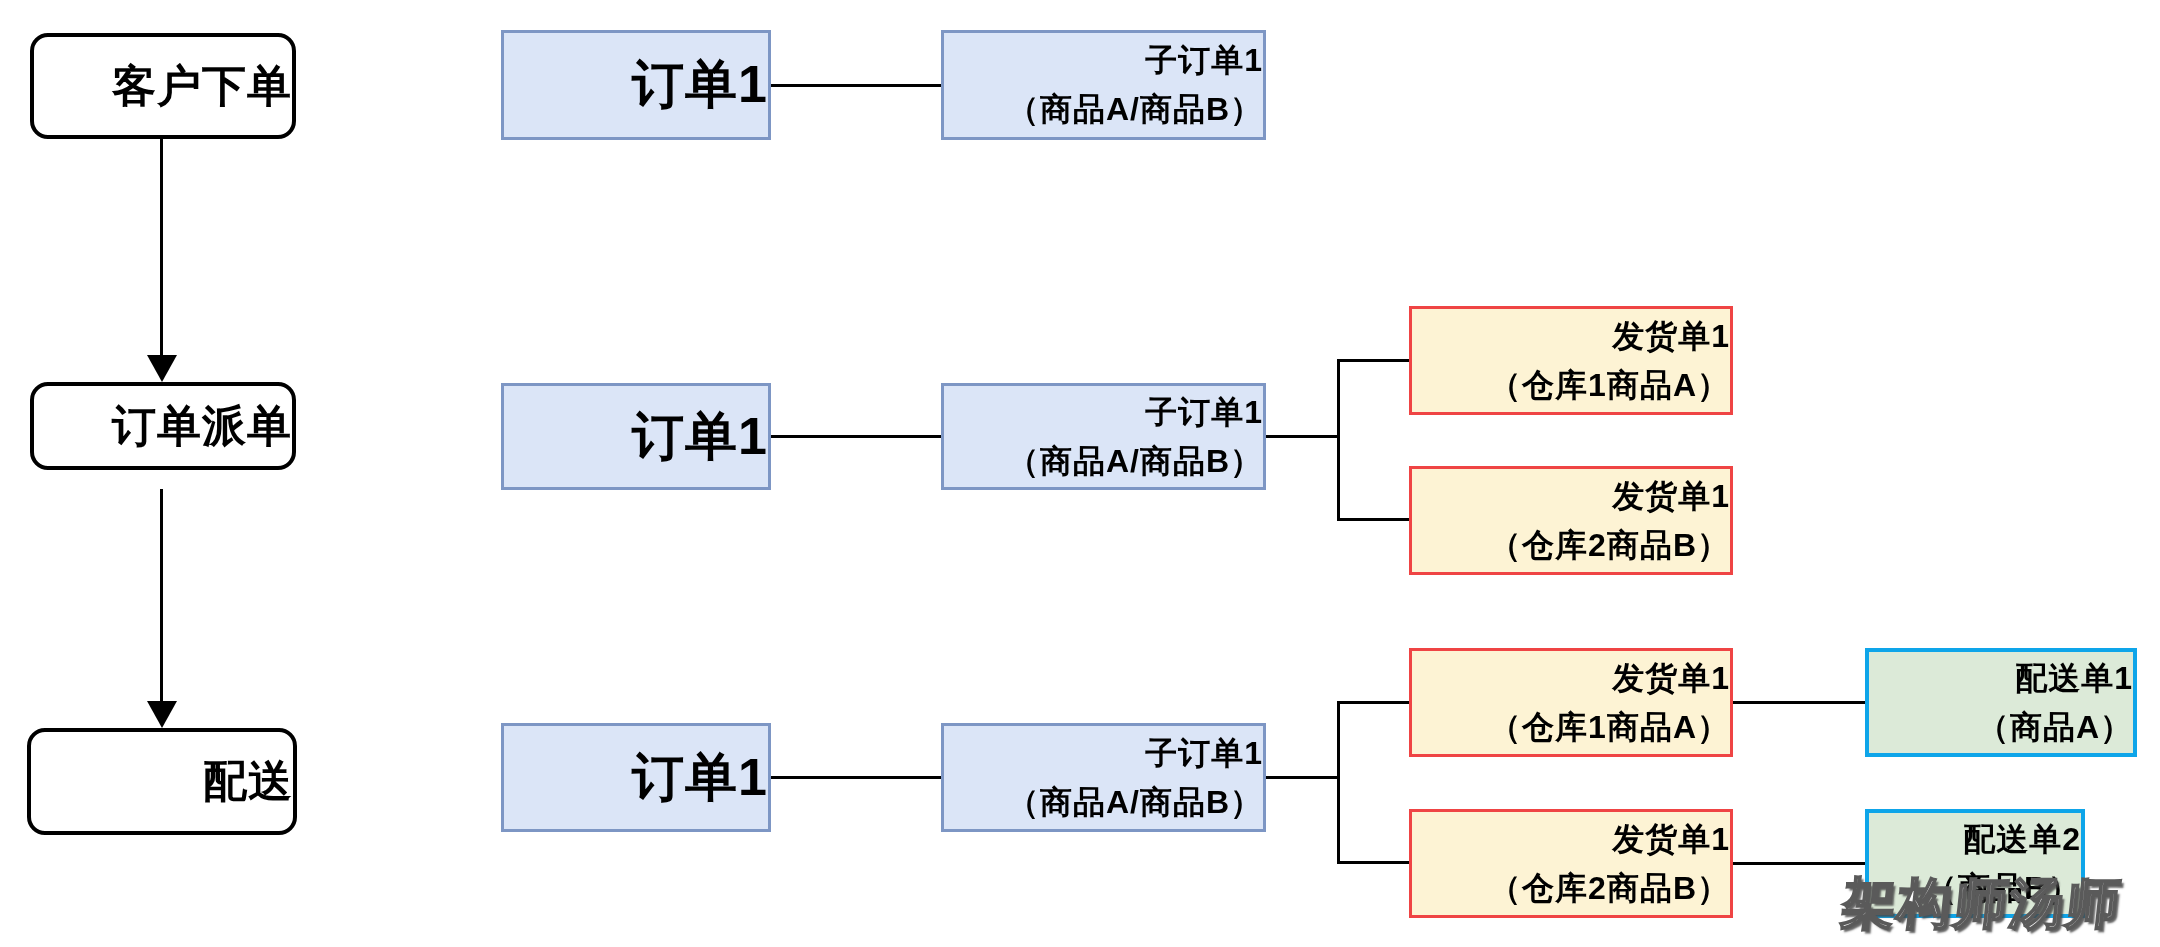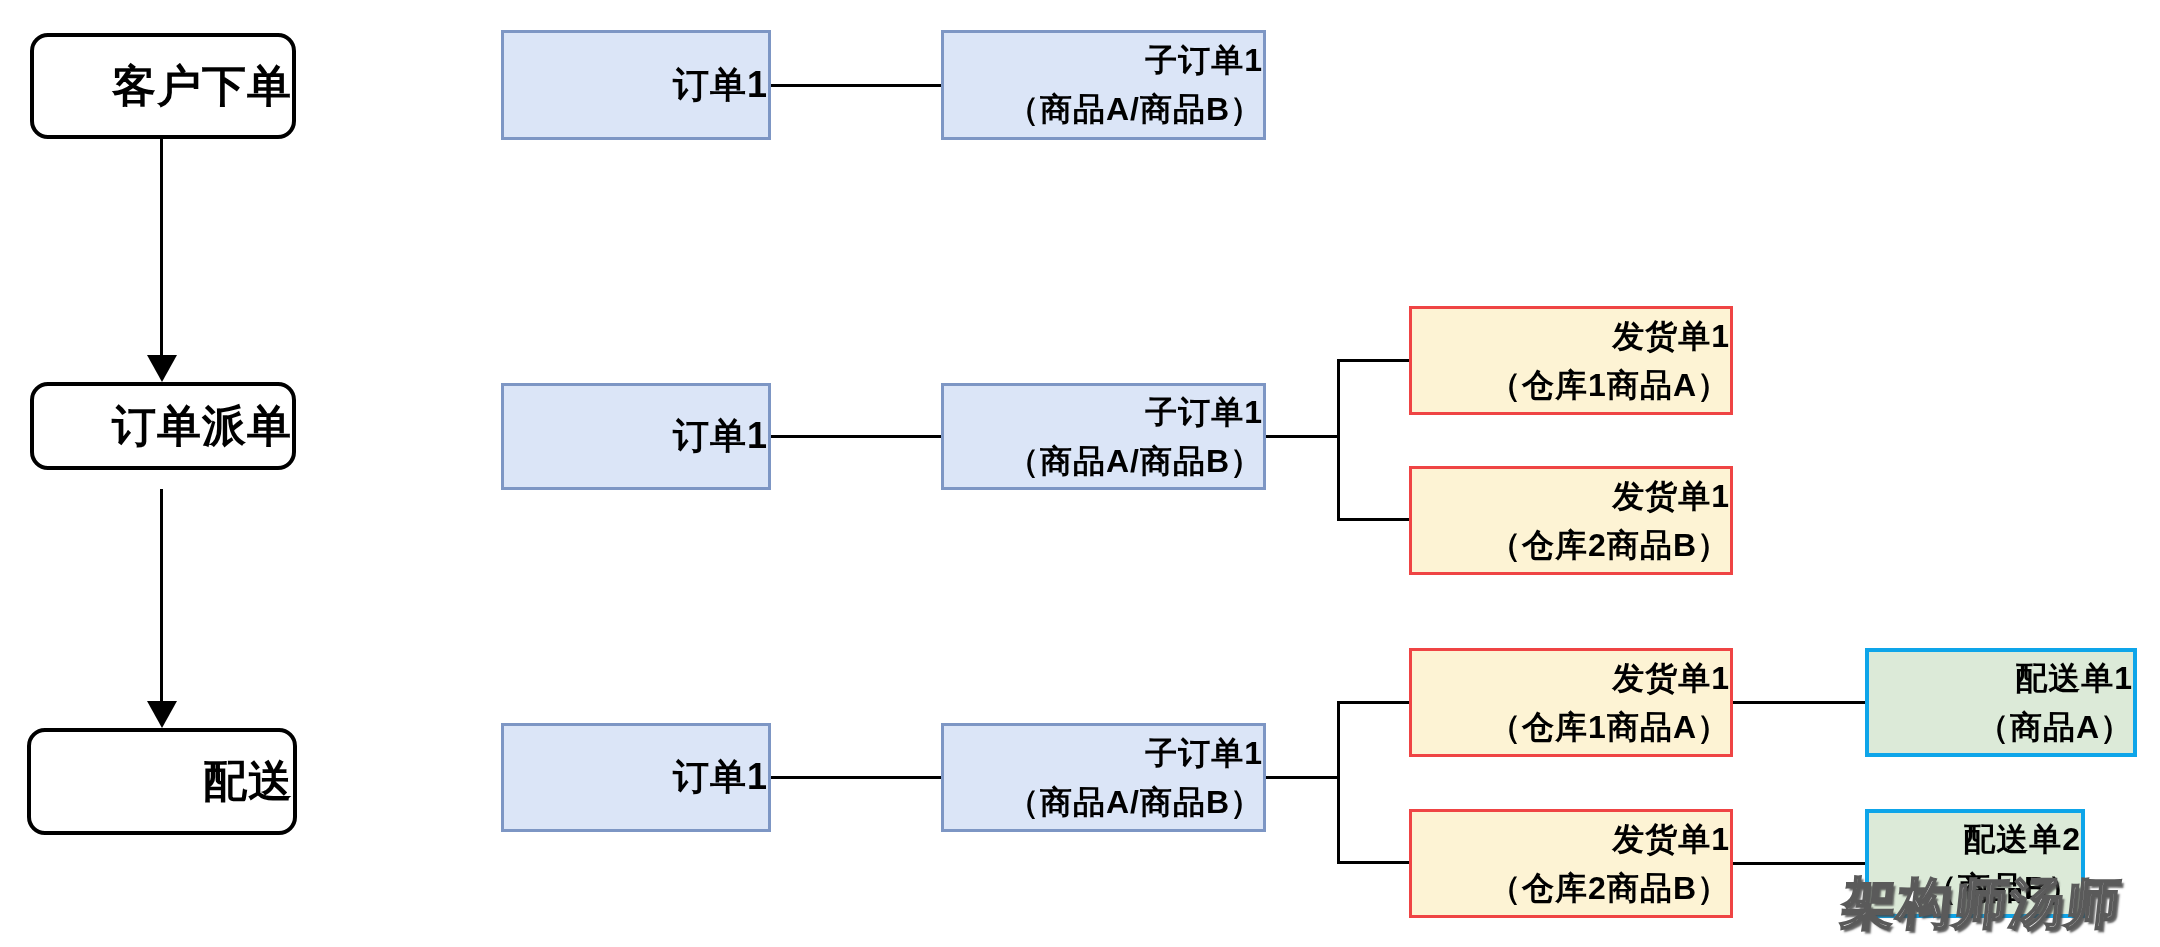--- a/index.html
+++ b/index.html
@@ -9,21 +9,21 @@
 
   
   .node{position:absolute;display:flex;flex-direction:column;align-items:flex-end;
         justify-content:center;text-align:center;box-sizing:border-box;
         font-weight:700;letter-spacing:1px;}
   .stage{background:#ffffff;border:4px solid #000000;border-radius:18px;
          font-size:44px;}
   .blue{background:#dbe5f7;border:3px solid #7d96c4;}
   .yellow{background:#fdf3d4;border:3px solid #ef4444;}
   .green{background:#dcead8;border:4px solid #0ea5e9;}
-  .one-line{font-size:36px;}
+  .one-line{font-size:52px;}
   .two-line{font-size:32px;line-height:49px;}
 
   
   .edge{position:absolute;background:#000000;}
   .arrow-head{position:absolute;width:0;height:0;
               border-left:15px solid transparent;border-right:15px solid transparent;
               border-top:27px solid #000000;}
 
   
   .watermark{position:absolute;font-size:54px;font-weight:700;color:#ffffff;

